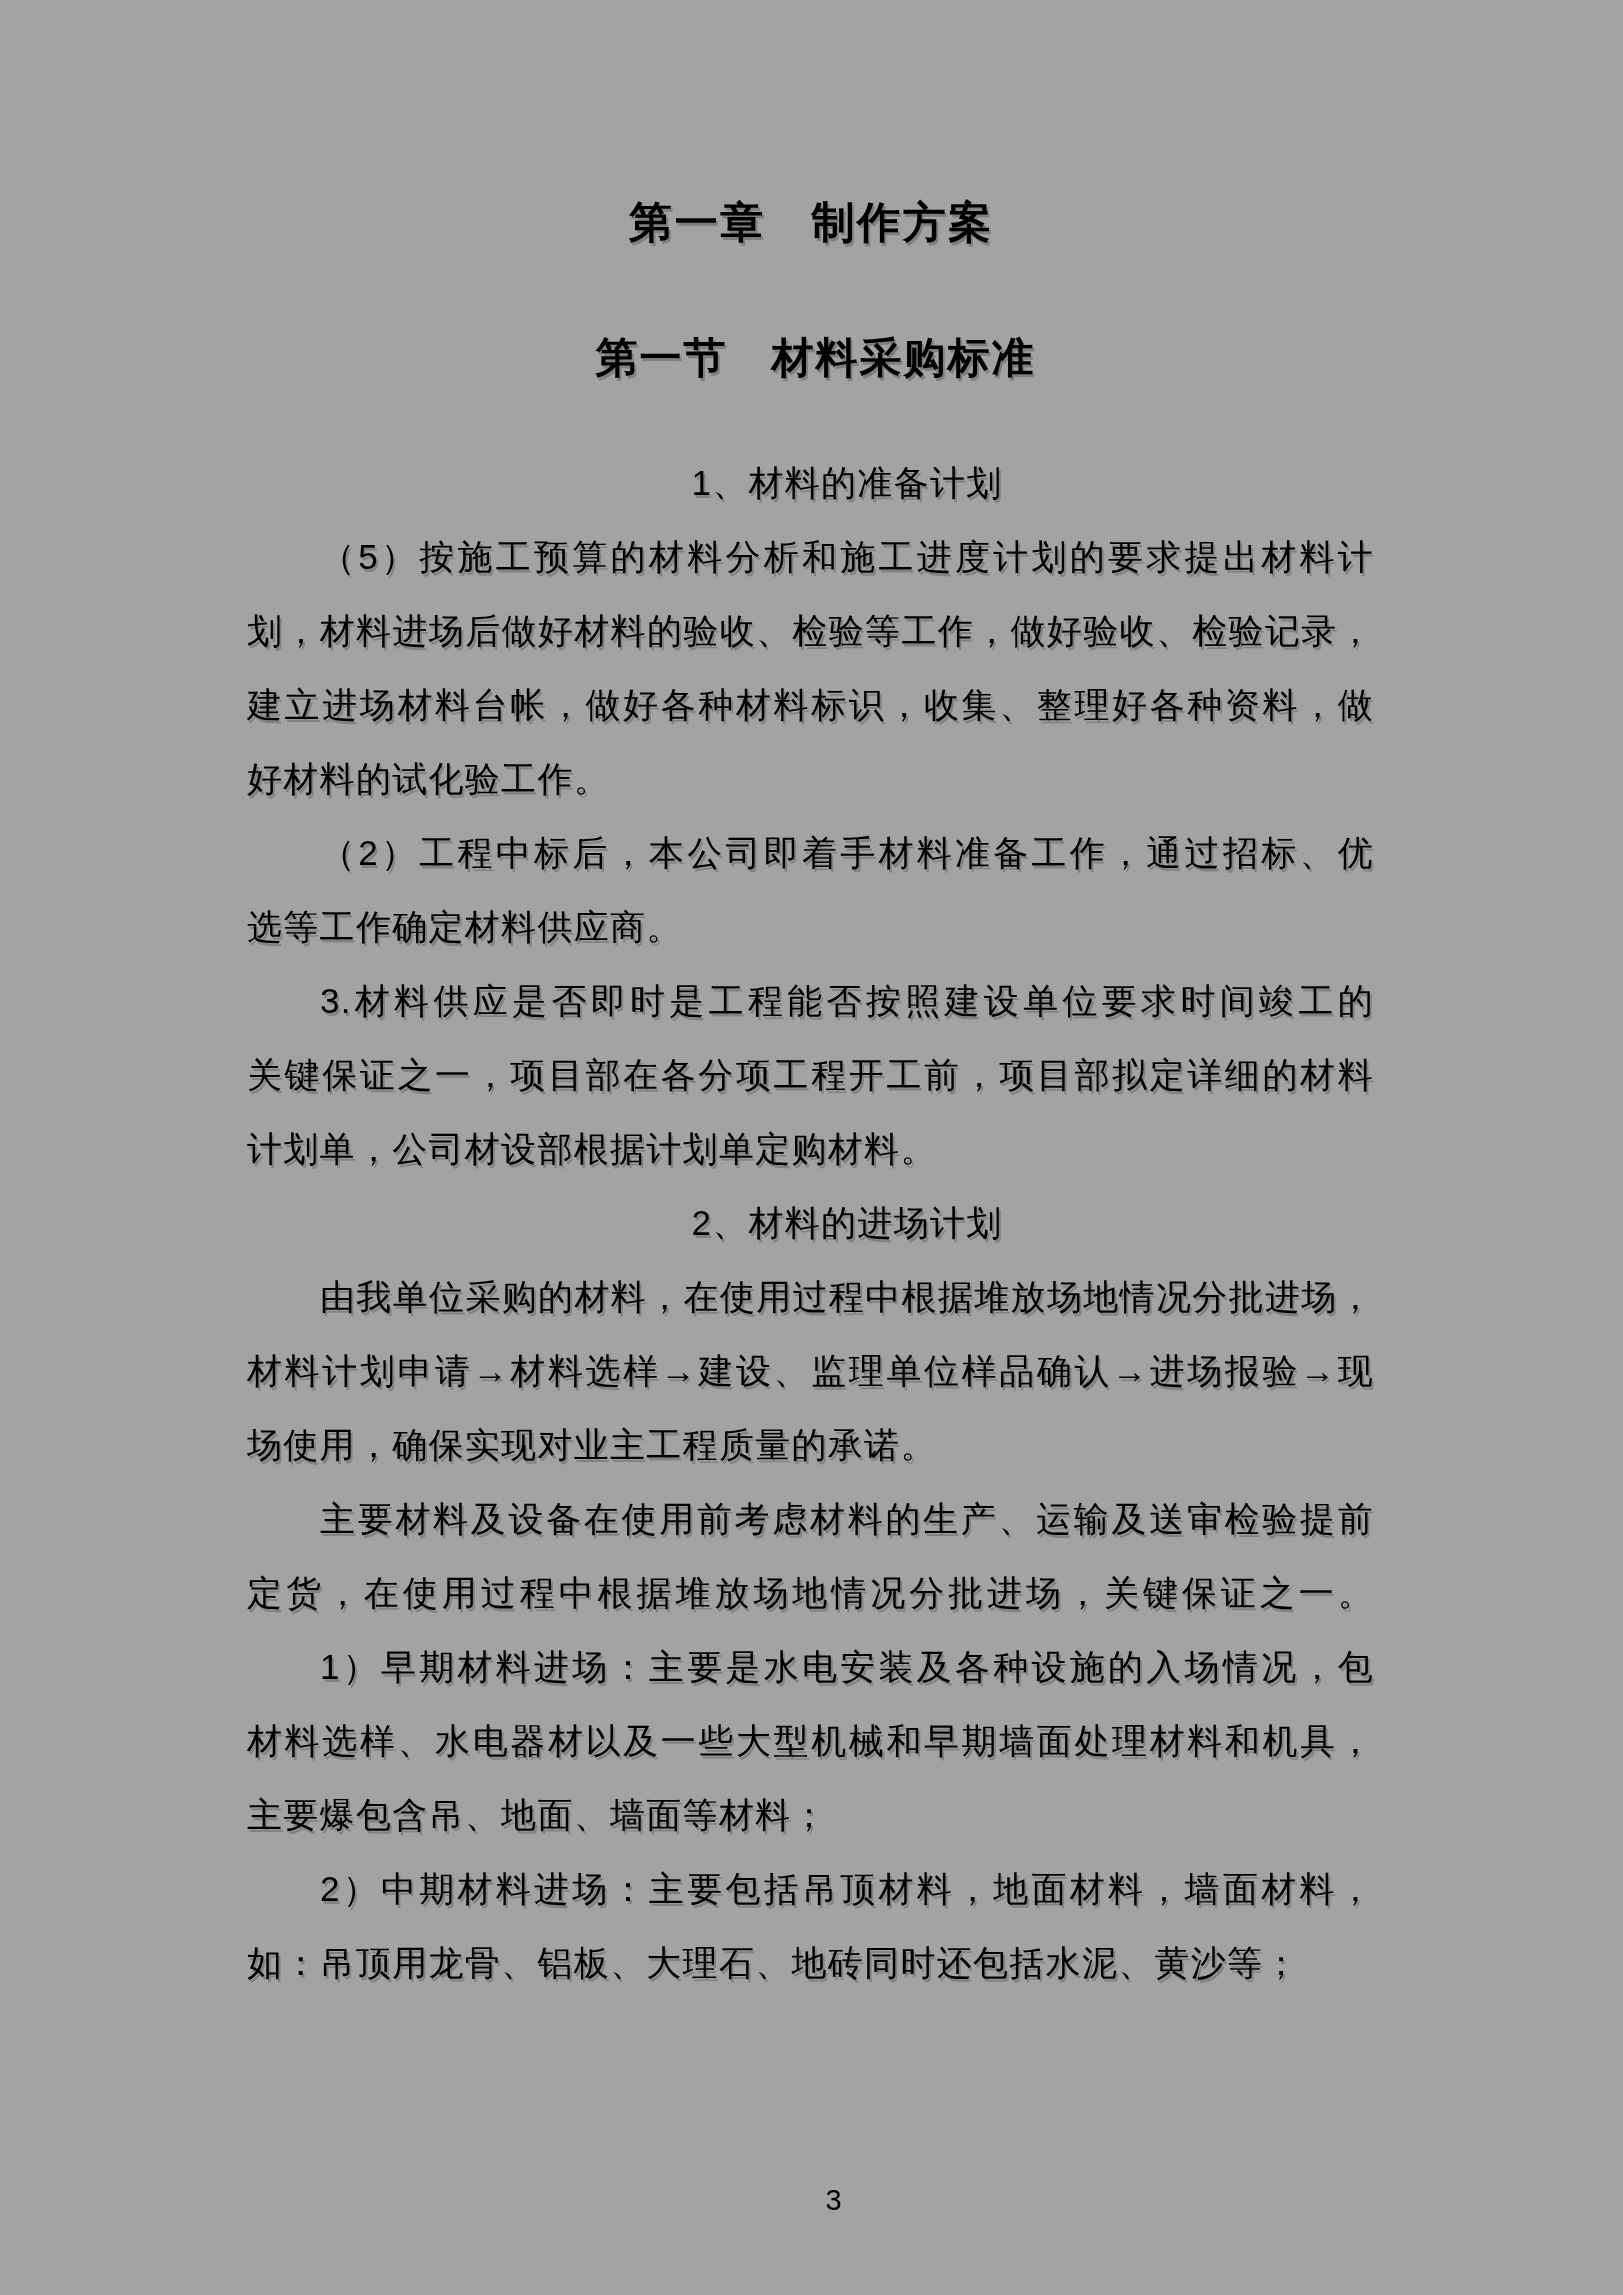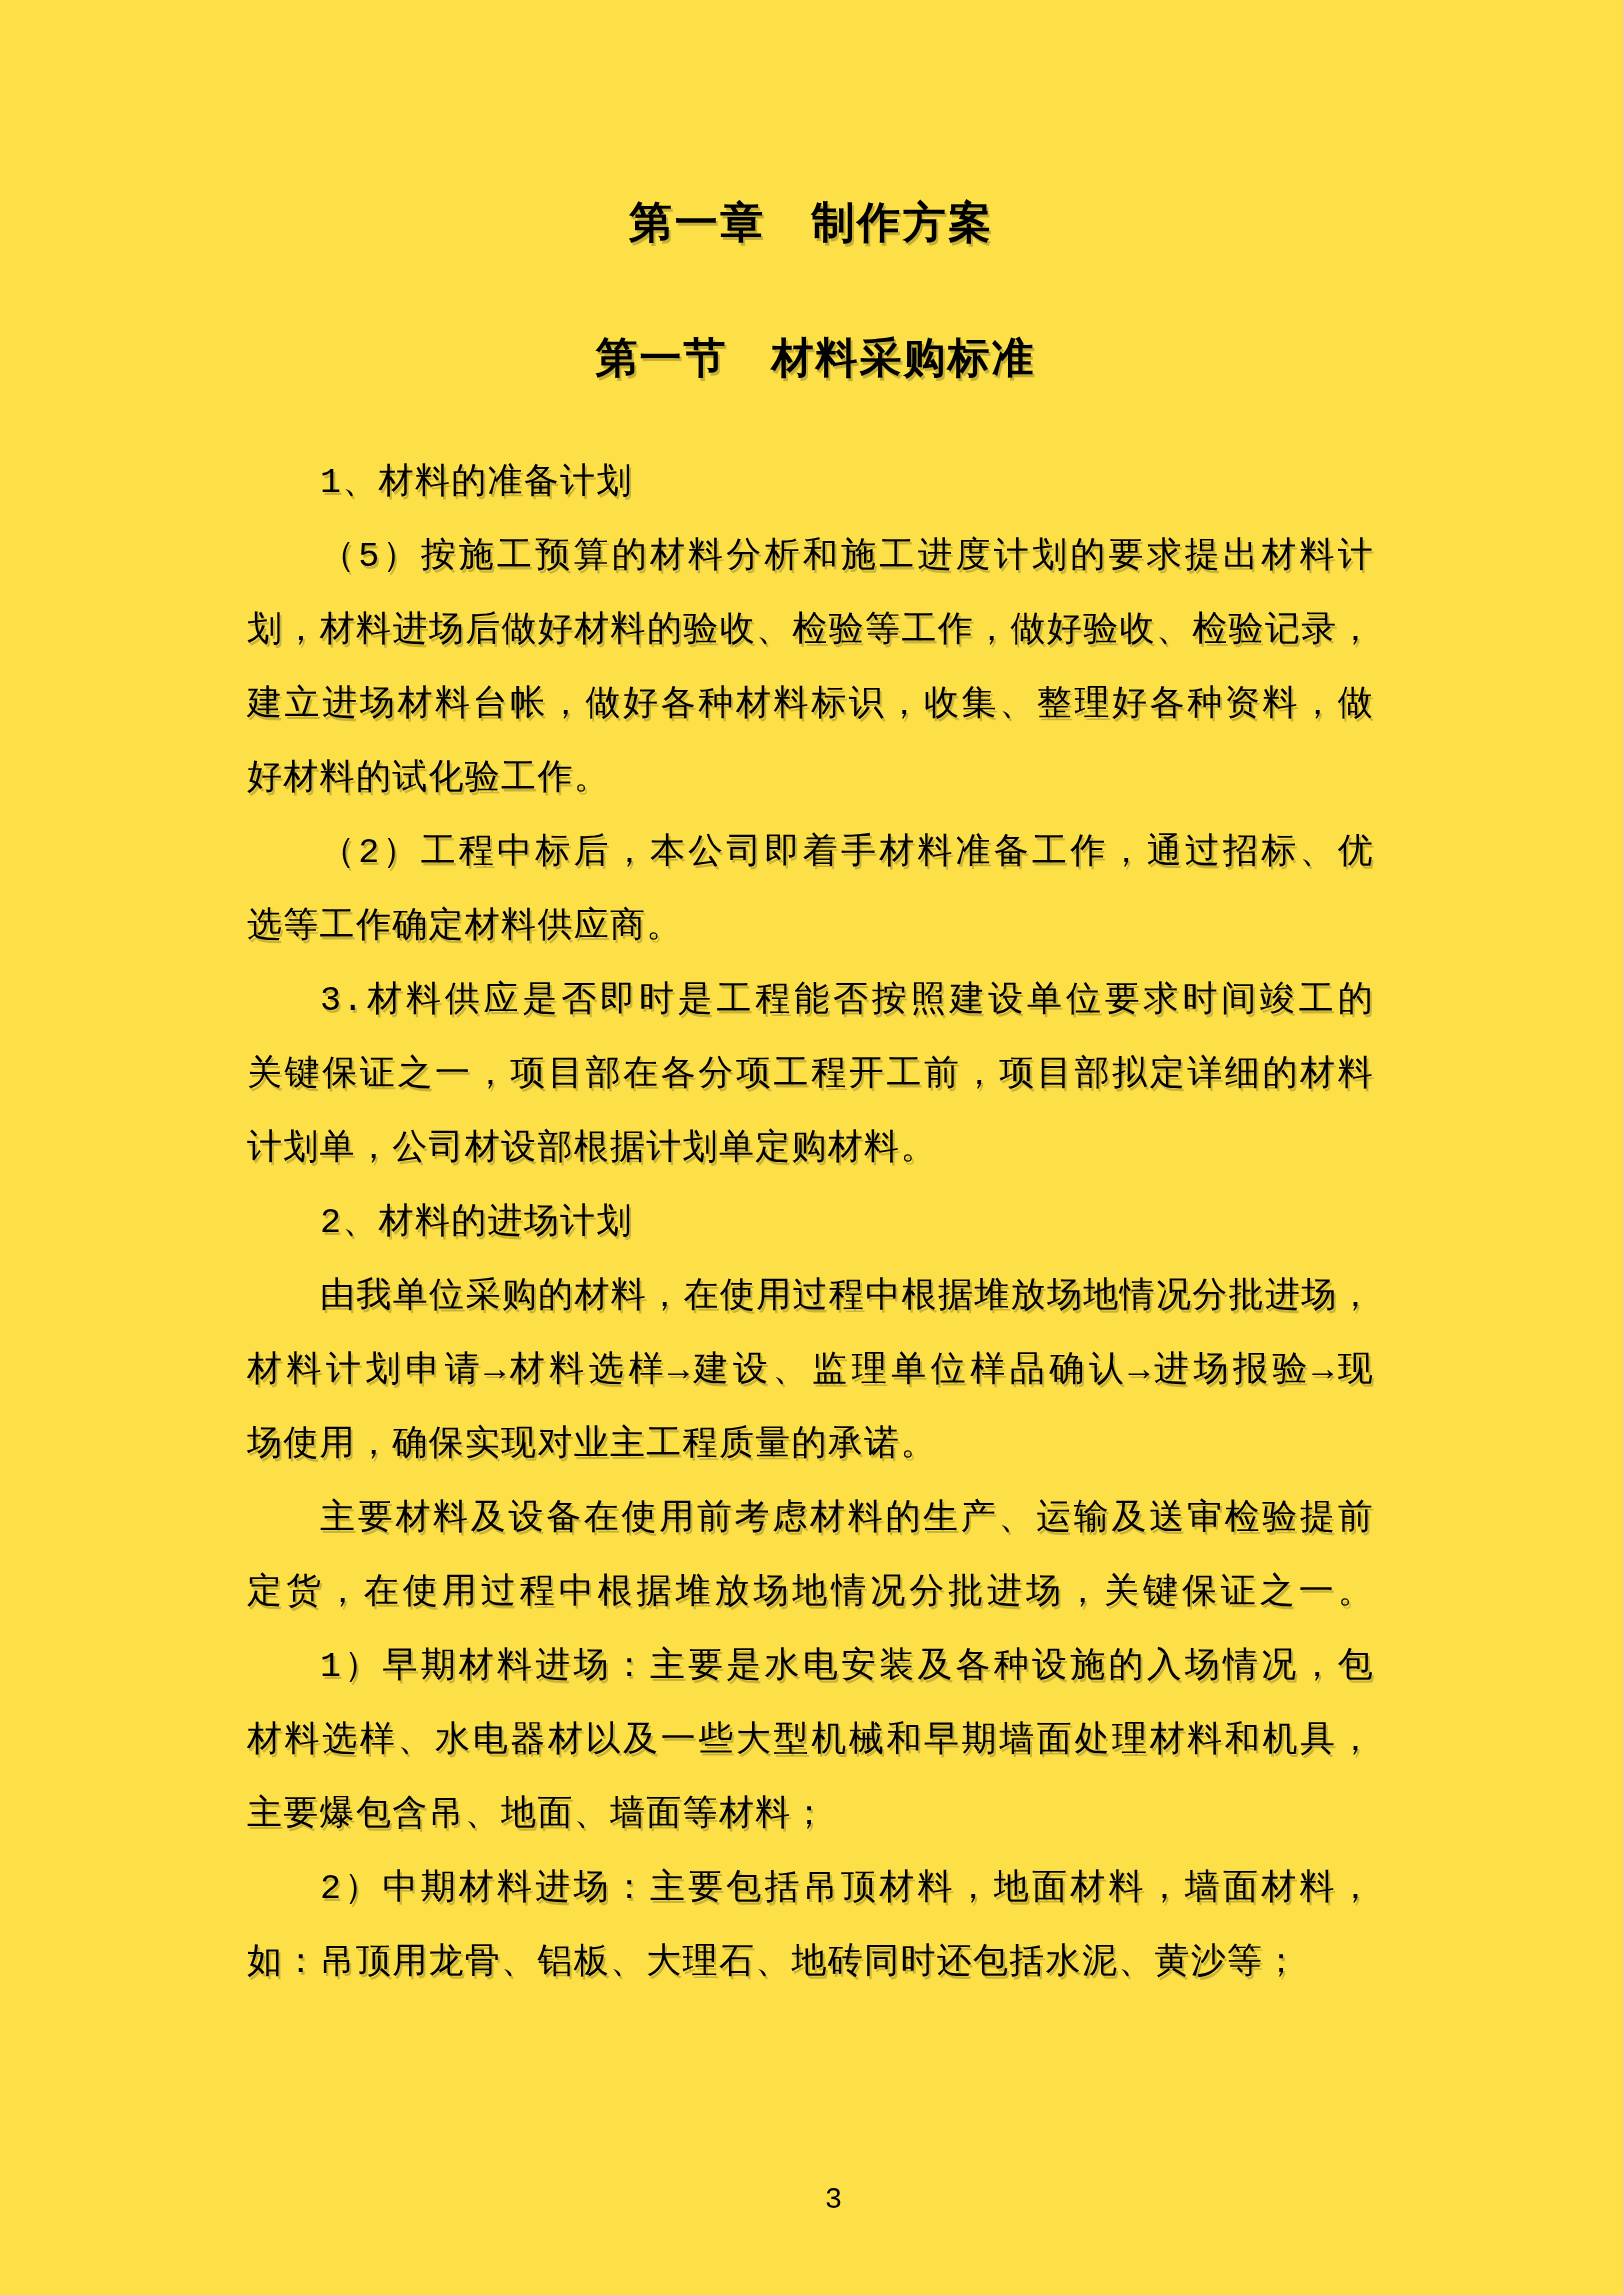--- a/index.html
+++ b/index.html
@@ -4,23 +4,23 @@
 <style>
   html, body {
     margin: 0;
     padding: 0;
     background: #ffffff;
   }
   .page {
     position: relative;
     width: 1623px;
     height: 2295px;
-    background: #fde047;
+    background: #a3a3a3;
     color: #000000;
-    font-family: Liberation Mono, monospace;
+    font-family: Liberation Sans, sans-serif;
     overflow: hidden;
   }
   .doc-title {
     position: absolute;
     top: 194px;
     left: 0;
     width: 100%;
     margin: 0;
     text-align: center;
     font-size: 43px;
@@ -56,20 +56,21 @@
     text-shadow: 2px 2.6px 0 rgba(0,0,0,0.20);
     overflow: hidden;
     text-align: left;
   }
   .line.justify {
     text-align: justify;
     text-align-last: justify;
   }
   .line.indent {
     padding-left: 73px;
+    text-align: center;
   }
   .footer {
     position: absolute;
     top: 2184px;
     left: 0;
     width: 100%;
     text-align: center;
     font-size: 29px;
     transform: translateX(22px);
   }

